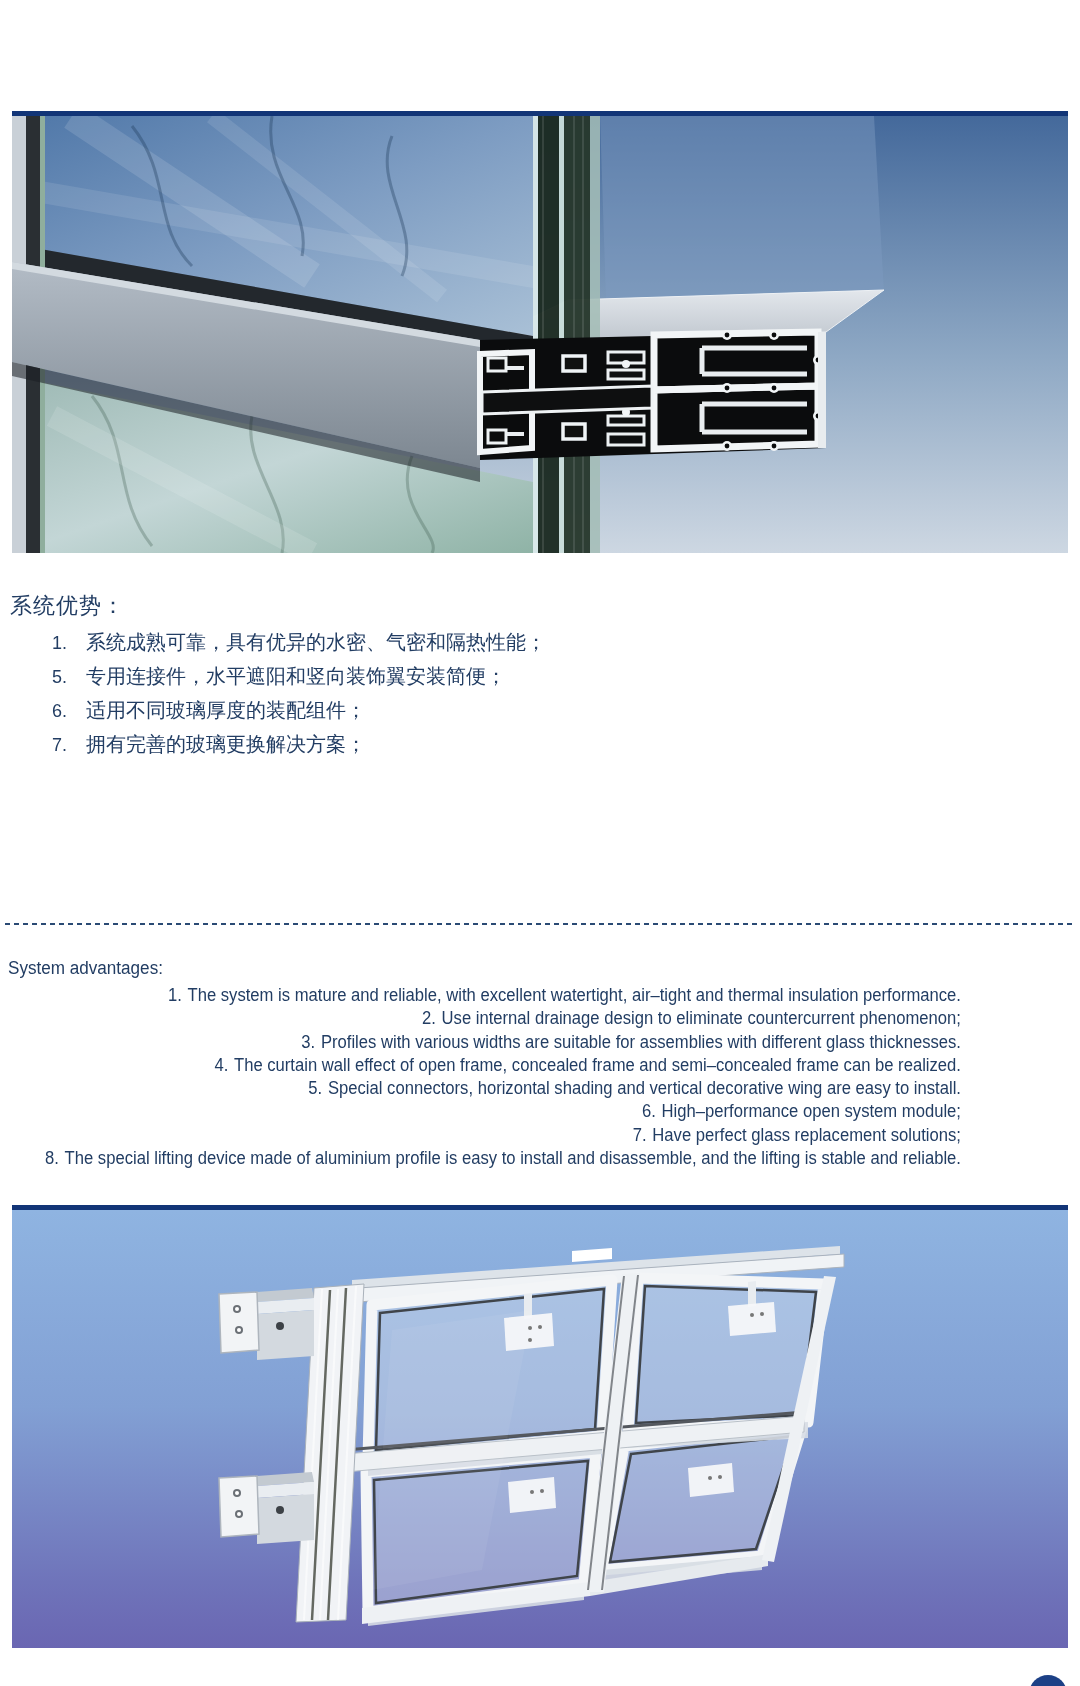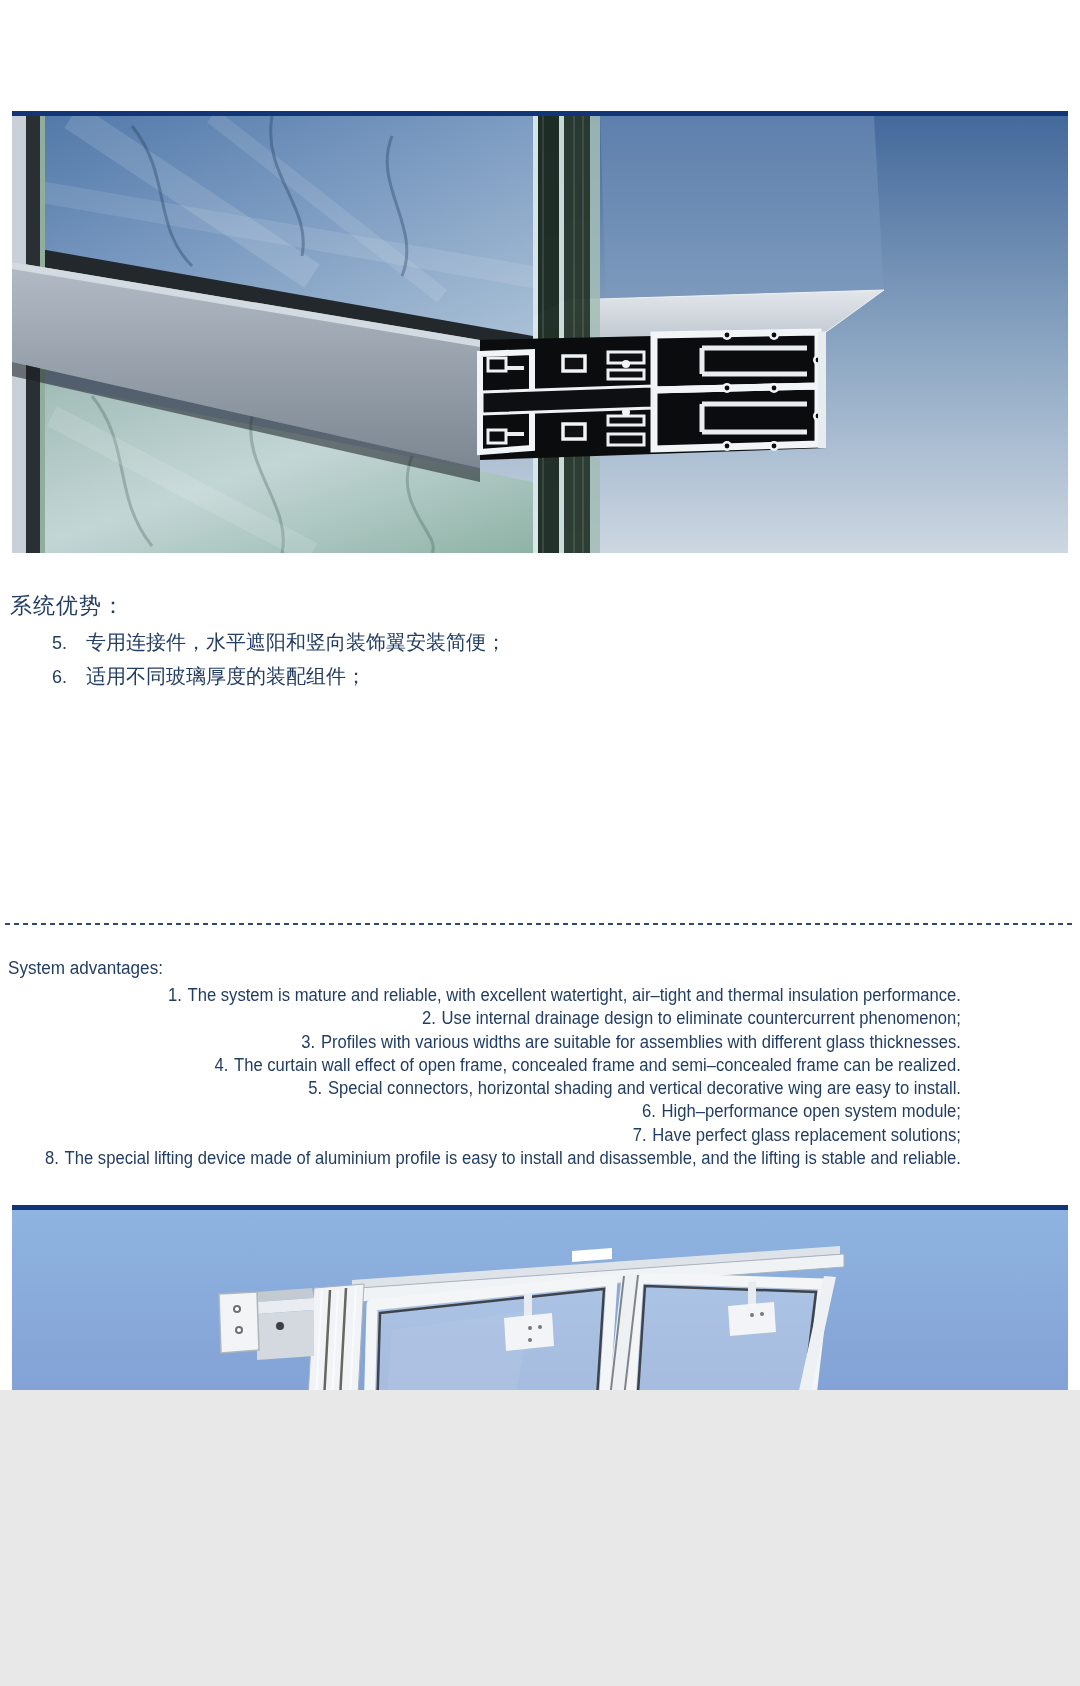--- a/index.html
+++ b/index.html
@@ -1,17 +1,17 @@
 <!DOCTYPE html>
 <html><head>
 <meta charset="utf-8">
 <style>
   html,body { margin:0; padding:0; background:#e8e8e8; }
   .page {
-    position:relative; width:1080px; height:1390px; margin:0 auto;
+    position:relative; width:1080px; height:1686px; margin:0 auto;
     background:#ffffff; overflow:hidden;
     font-family:"Liberation Sans", sans-serif;
     color:#223d63;
   }
   .figure { position:absolute; left:12px; width:1056px; }
   .figure .topbar { width:100%; height:5px; background:#123577; }
   .figure svg { display:block; }
 
   .fig-top { top:111px; }
   .fig-bottom { top:1205px; }
@@ -163,22 +163,24 @@
             <circle cx="614" cy="296" r="4" fill="#f2f5f7"></circle>
         </g>
         <polygon points="470,276 640,270 640,292 470,298" fill="#0e0f10" stroke="#eef2f4" stroke-width="3"></polygon>
         <polygon points="806,216 814,216 814,332 806,332" fill="#e8ecef"></polygon>
       </g>
     </svg>
   </div>
 
   <div class="zh-heading">系统优势：</div>
   <ul class="adv-list zh-list">
+    <li><span class="num">1.</span><span>系统成熟可靠，具有优异的水密、气密和隔热性能；</span></li>
     <li><span class="num">5.</span><span>专用连接件，水平遮阳和竖向装饰翼安装简便；</span></li>
     <li><span class="num">6.</span><span>适用不同玻璃厚度的装配组件；</span></li>
+    <li><span class="num">7.</span><span>拥有完善的玻璃更换解决方案；</span></li>
   </ul>
 
   <div class="divider"></div>
 
   <div class="en-heading">System advantages:</div>
   <ul class="adv-list en-list">
     <li><span class="num">1.</span><span>The system is mature and reliable, with excellent watertight, air–tight and thermal insulation performance.</span></li>
     <li><span class="num">2.</span><span>Use internal drainage design to eliminate countercurrent phenomenon;</span></li>
     <li><span class="num">3.</span><span>Profiles with various widths are suitable for assemblies with different glass thicknesses.</span></li>
     <li><span class="num">4.</span><span>The curtain wall effect of open frame, concealed frame and semi–concealed frame can be realized.</span></li>

